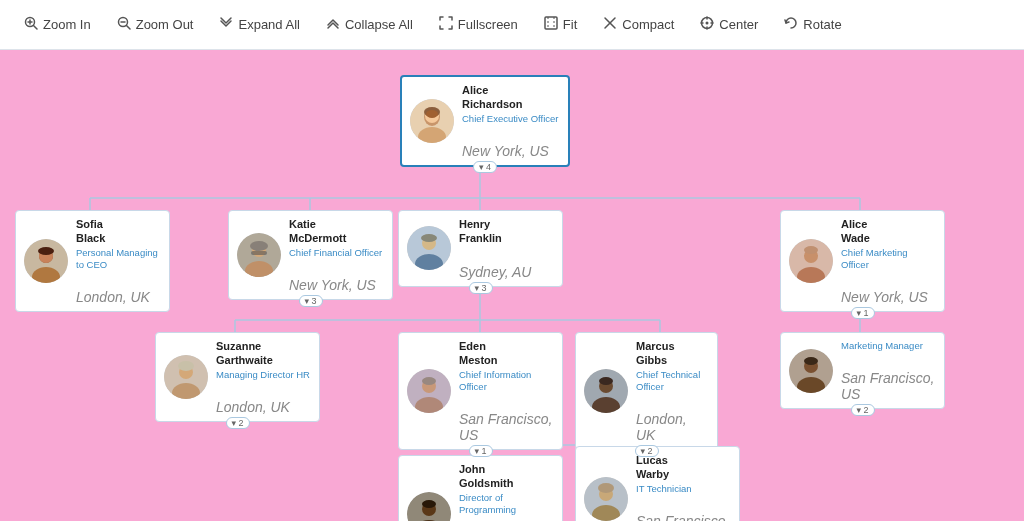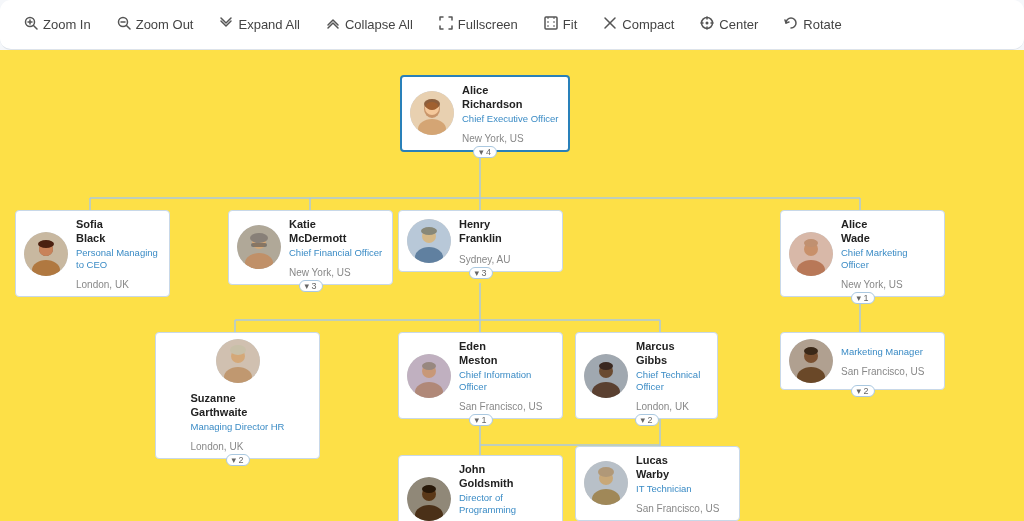--- a/index.html
+++ b/index.html
@@ -12,21 +12,20 @@
     }
 
     
     .toolbar {
       display: flex;
       background: #fff;
       border-bottom: 1px solid #dde3ea;
       padding: 0 12px;
       height: 50px;
       gap: 2px;
-      border-radius: 11px;
     }
     .toolbar-item {
       display: flex;
       align-items: center;
       gap: 5px;
       padding: 6px 12px;
       border-radius: 4px;
       cursor: pointer;
       font-size: 13px;
       color: #444;
@@ -35,21 +34,21 @@
       background: none;
       transition: background 0.15s;
     }
     .toolbar-icon {
       font-size: 14px;
       color: #555;
     }
 
     
     .chart-area {
-      background: #fde047;
+      background: #f9a8d4;
       width: 100%;
       height: calc(521px - 50px);
       position: relative;
       overflow: hidden;
     }
 
     
     .node {
       position: absolute;
       background: #fff;
@@ -89,23 +88,24 @@
       color: #222;
       line-height: 1.3;
     }
     .node-title {
       font-size: 9.5px;
       color: #3a8bc5;
       line-height: 1.3;
       margin-top: 1px;
     }
     .node-location {
-      font-size: 10px;
+      font-size: 14px;
       color: #888;
-      margin-top: 8px;
+      margin-top: 18px;
+      font-style: italic;
     }
 
     
     .node-badge {
       position: absolute;
       bottom: -8px;
       left: 50%;
       transform: translateX(-50%);
       background: #fff;
       border: 1px solid #aac8e0;
@@ -341,21 +341,21 @@
       </svg>
     </div>
     <div class="node-info">
       <div class="node-name">Alice<br>Wade</div>
       <div class="node-title">Chief Marketing Officer</div>
       <div class="node-location">New York, US</div>
     </div>
     <div class="node-badge">▾ 1</div>
   </div>
 
-  <div class="node" style="left:155px; top:282px; width:165px;flex-direction:column;">
+  <div class="node" style="left:155px; top:282px; width:165px;">
     <div class="node-avatar">
       <svg viewBox="0 0 44 44" xmlns="http://www.w3.org/2000/svg">
         <circle cx="22" cy="22" r="22" fill="#d0c0b0"></circle>
         <circle cx="22" cy="17" r="7" fill="#d4a878"></circle>
         <ellipse cx="22" cy="38" rx="14" ry="10" fill="#c09870"></ellipse>
         <ellipse cx="22" cy="11" rx="8" ry="5" fill="#c8c0a8"></ellipse>
       </svg>
     </div>
     <div class="node-info">
       <div class="node-name">Suzanne<br>Garthwaite</div>

